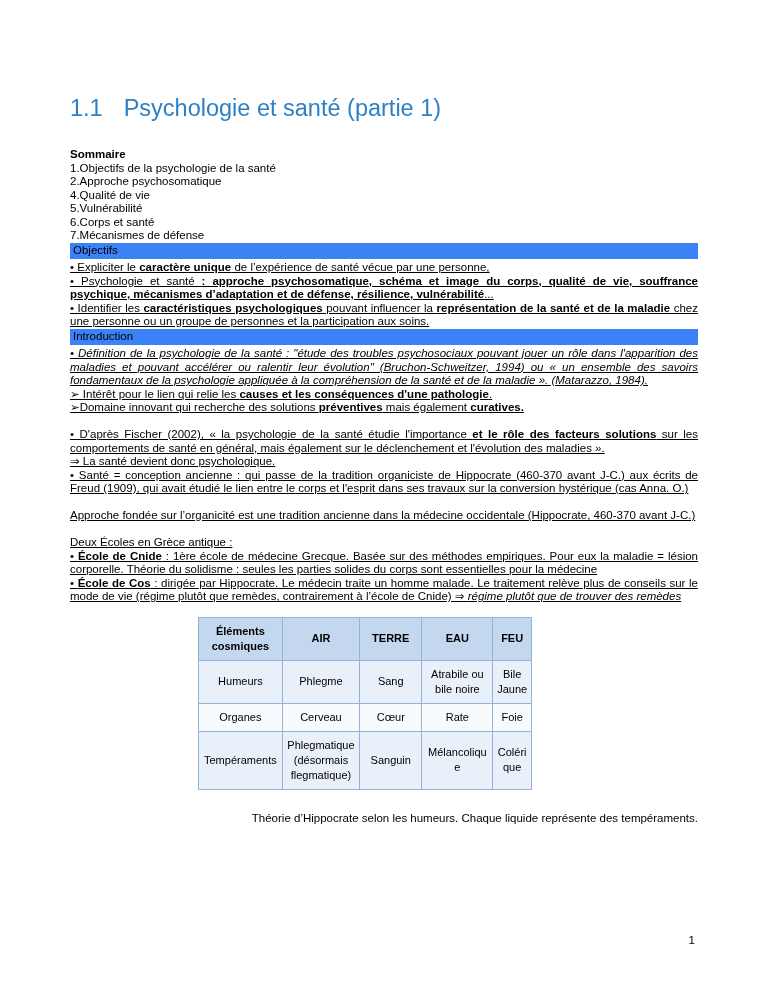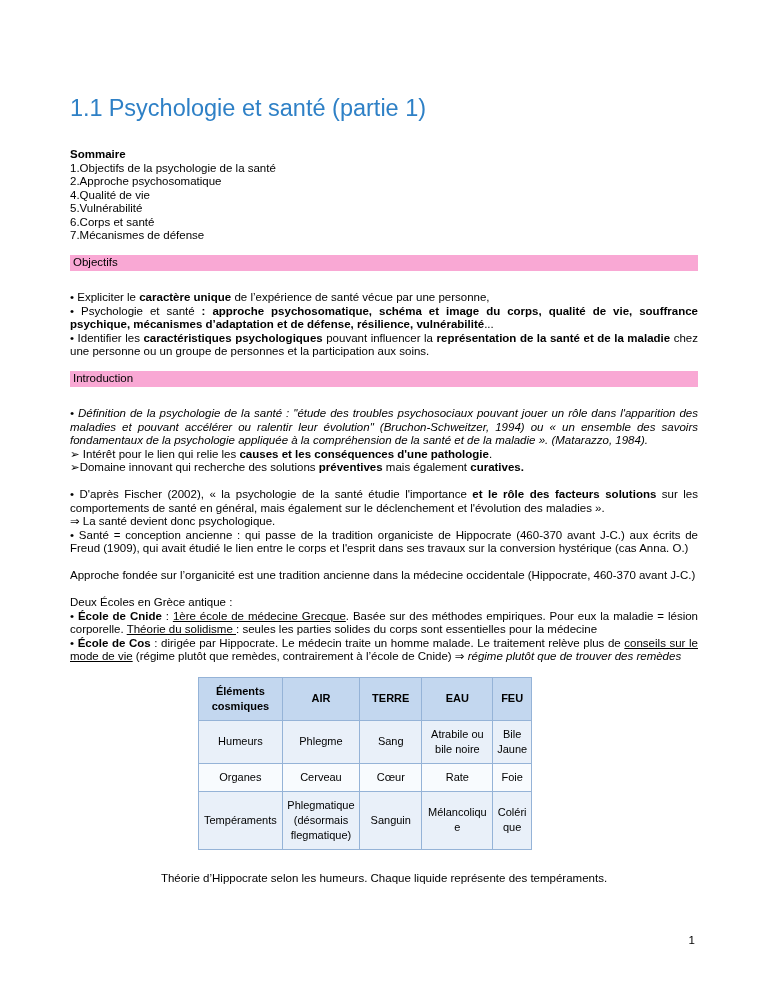--- a/index.html
+++ b/index.html
@@ -4,42 +4,42 @@
 <style>
   * { margin:0; padding:0; box-sizing:border-box; }
   html,body { background:#ffffff; }
   body {
     width:768px; height:994px; position:relative; overflow:hidden;
     font-family:"Liberation Sans","DejaVu Sans",sans-serif;
     font-size:11.5px; line-height:13.5px; color:#000;
   }
   .page { position:absolute; inset:0; padding:94px 70px 0 70px; }
   .doc-title { font-size:23.5px; line-height:28px; font-weight:400; color:#2E80C6; white-space:nowrap; }
-  .title-num { margin-right:6px; }
+  .title-num { margin-right:21px; }
   .toc { margin-top:26px; }
   .toc-heading { font-weight:bold; }
-  .section-bar { margin-top:12px; background:#f9a8d4; padding:1px 3px 2px 3px; }
-  .section-body { margin-top:20px; }
+  .section-bar { background:#3b82f6; padding:1px 3px 2px 3px; }
+  .section-body { margin-top:2px;text-decoration:underline; }
   .para { text-align:justify; }
   .spacer { height:13.5px; }
   .b { font-weight:bold; }
   .i { font-style:italic; }
   .u { text-decoration:underline; }
   .table-wrap { margin:13px 0 0 128px; }
   table.humors { border-collapse:collapse; table-layout:fixed; width:334px; font-size:11px; line-height:15px; }
   .humors th, .humors td { border:1px solid #95B3D7; padding:6px 3px; text-align:center; vertical-align:middle; word-wrap:break-word; }
   .humors th { background:#C3D7EF; font-weight:bold; }
   .humors th:nth-child(1){ width:78px; }
   .humors th:nth-child(2){ width:72px; }
   .humors th:nth-child(3){ width:58px; }
   .humors th:nth-child(4){ width:66px; }
   .humors th:nth-child(5){ width:36px; }
   .humors tbody tr:nth-child(odd) td { background:#E9F0F9; }
   .humors tbody tr:nth-child(even) td { background:#F8FBFE; }
-  .caption { margin-top:22px; text-align:center; }
+  .caption { margin-top:22px; text-align:right; }
   .page-number { position:absolute; right:73px; bottom:47px; }
 </style>
 </head>
 <body>
 
 <div class="page">
 
   <h1 class="doc-title">
     <span class="title-num">1.1</span><span class="title-text">Psychologie et santé (partie 1)</span>
   </h1>

